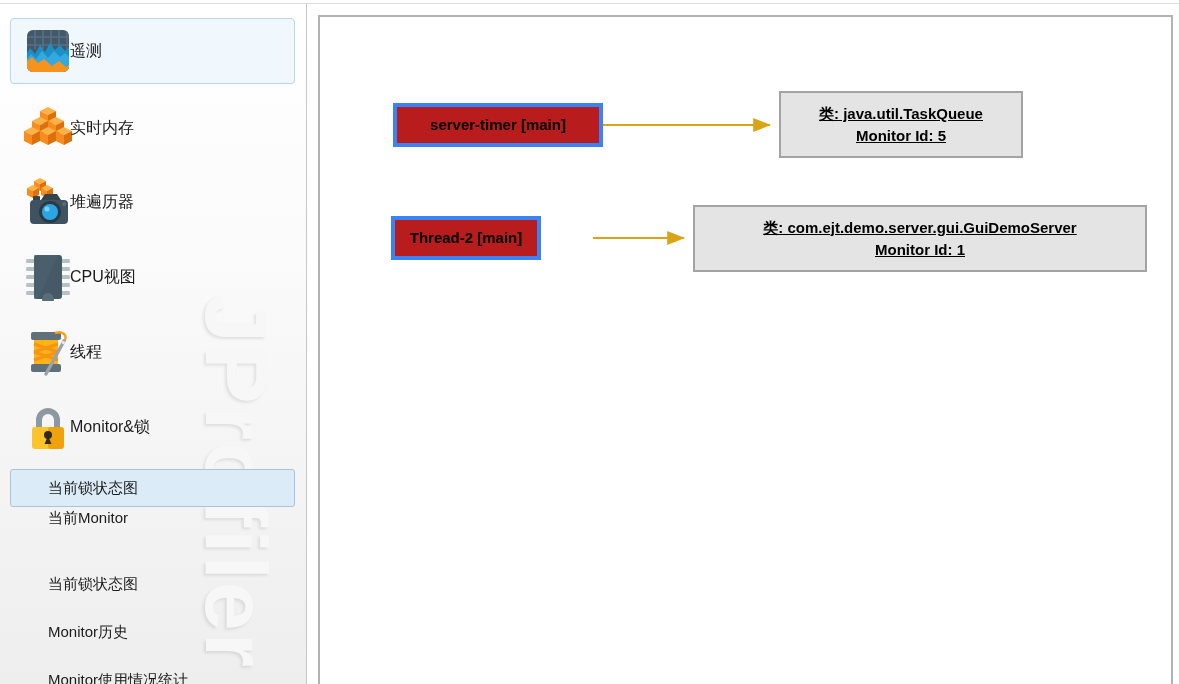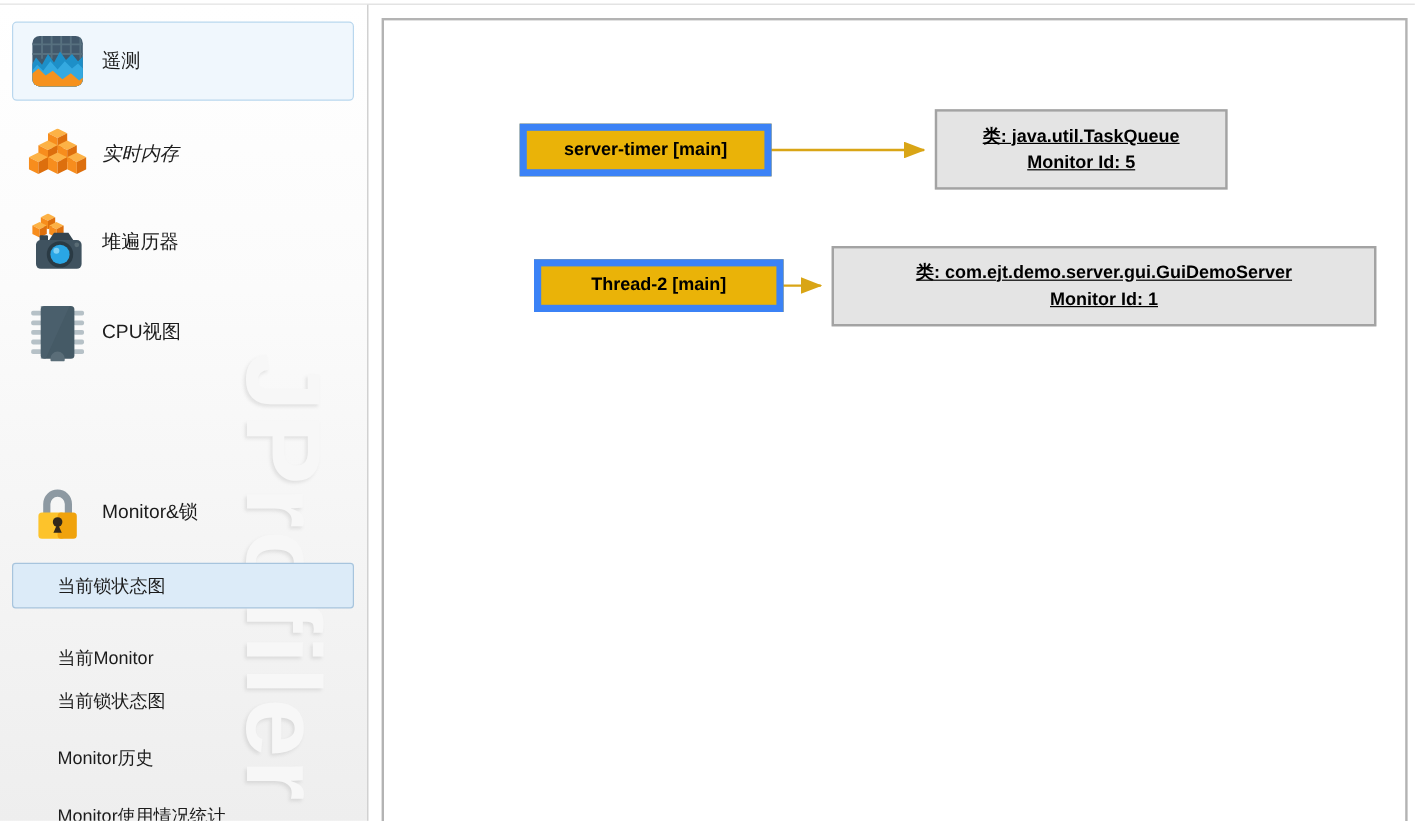--- a/index.html
+++ b/index.html
@@ -11,35 +11,35 @@
   .sidebar { position:absolute; left:0; top:4px; width:307px; height:680px;
              background:linear-gradient(180deg,#ffffff 0%,#fbfbfb 35%,#eeeeee 100%);
              border-right:1px solid #c6c6c6; overflow:hidden; }
   .watermark { position:absolute; left:287px; top:290px; transform-origin:0 0;
                transform:rotate(90deg); font-size:88px; font-weight:bold;
                color:#f7f7f7; text-shadow:2px 2px 3px rgba(120,120,120,0.18);
                letter-spacing:2px; white-space:nowrap; pointer-events:none; }
   .nav-item { position:absolute; left:0; width:307px; display:flex; align-items:center; }
   .nav-item .icon { position:absolute; left:24px; width:48px; height:48px; display:flex;
                     align-items:center; justify-content:center; }
-  .nav-item .lbl { position:absolute; left:85px; font-size:16px; color:#1c1c1c; }
+  .nav-item .lbl { position:absolute; left:70px; font-size:16px; color:#1c1c1c; }
   .sel-box { position:absolute; left:10px; width:285px; background:#f0f7fd;
              border:1px solid #b9d7ee; border-radius:4px; }
   .sub-item { position:absolute; left:0; width:316px; height:38px; display:flex; align-items:center; }
   .sub-item .lbl { position:absolute; left:48px; font-size:15px; color:#1c1c1c; }
   .sub-sel { position:absolute; left:10px; width:285px; height:38px; background:#dcebf8;
              border:1px solid #a7c4dd; border-radius:3px; }
 
   
   .main-panel { position:absolute; left:318px; top:15px; width:855px; height:700px;
                 border:2px solid #b3b3b3; background:#ffffff; }
   .node { position:absolute; display:flex; flex-direction:column; align-items:center;
           justify-content:center; font-weight:bold; font-size:15px; color:#000;
           text-align:center; line-height:22px; }
-  .thread-node  { background:#eab308; border:6px solid #3b82f6;margin-left:40px; }
+  .thread-node  { background:#b91c1c; border:4px solid #3b82f6; }
   .monitor-node { background:#e4e4e4; border:2px solid #a3a3a3;text-decoration:underline; }
   .edges { position:absolute; left:0; top:0; width:100%; height:100%; pointer-events:none; }
 </style>
 </head>
 <body>
 
 <div class="top-line"></div>
 
 <div class="sidebar">
 
@@ -67,21 +67,21 @@
           </g>
           <polygon points="0,26 4,19 9,25 14,16 19,23 24,14 29,21 34,16 39,22 44,17 44,44 0,44" fill="#1d8fc8"></polygon>
           <polygon points="0,31 5,25 10,30 16,22 22,29 28,22 34,28 39,24 44,29 44,44 0,44" fill="#34a9e0"></polygon>
           <polygon points="0,44 0,33 6,28 12,34 18,30 26,37 33,32 40,38 44,35 44,44" fill="#f6921e"></polygon>
         </g>
       </svg>
     </span>
     <span class="lbl">遥测</span>
   </div>
 
-  <div class="nav-item" style="top:99px; height:50px;font-style:italic;">
+  <div class="nav-item" style="top:99px; height:50px;">
     <span class="icon">
       <svg width="48" height="42" viewBox="0 0 48 42">
         <defs>
             <g id="mem-cube">
           <polygon points="8,0 16,4 8,8 0,4" fill="#fcb246"></polygon>
           <polygon points="0,4 8,8 8,18 0,14" fill="#f78d1d"></polygon>
           <polygon points="16,4 8,8 8,18 16,14" fill="#dd6f0d"></polygon>
         </g>
           </defs>
         <use href="#mem-cube" transform="translate(16,0)"></use>
@@ -136,39 +136,58 @@
             <rect x="37" y="38" width="9" height="4" rx="1.5"></rect>
         </g>
         <rect x="10" y="2" width="28" height="44" rx="3" fill="#455a66"></rect>
         <polygon points="10,2 34,2 14,46 10,46" fill="#4e6370" opacity="0.6"></polygon>
         <circle cx="24" cy="46" r="6" fill="#5a6d78"></circle>
       </svg>
     </span>
     <span class="lbl">CPU视图</span>
   </div>
 
+  <div class="nav-item" style="top:323px; height:50px;">
+    <span class="icon">
+      <svg width="48" height="48" viewBox="0 0 48 48">
+        <rect x="10" y="11" width="24" height="26" fill="#fdb515"></rect>
+        <g stroke="#f79413" stroke-width="3">
+          <line x1="10" y1="16" x2="34" y2="24"></line>
+          <line x1="10" y1="24" x2="34" y2="16"></line>
+          <line x1="10" y1="32" x2="34" y2="24"></line>
+          <line x1="10" y1="24" x2="34" y2="32"></line>
+        </g>
+        <rect x="7" y="4" width="30" height="8" rx="2" fill="#5f707a"></rect>
+        <rect x="7" y="36" width="30" height="8" rx="2" fill="#5f707a"></rect>
+        <path d="M31,5 C40,2 44,9 40,13" fill="none" stroke="#f7a11a" stroke-width="2.5"></path>
+        <line x1="40" y1="13" x2="22" y2="46" stroke="#97a4ab" stroke-width="3.4" stroke-linecap="round"></line>
+        <circle cx="39.3" cy="14.6" r="1.6" fill="#e8ebed"></circle>
+      </svg>
+    </span>
+    <span class="lbl">线程</span>
+  </div>
 
   <div class="nav-item" style="top:398px; height:50px;">
     <span class="icon">
       <svg width="48" height="48" viewBox="0 0 48 48">
         <path d="M15,26 v-9 a9,9 0 0 1 18,0 v9" fill="none" stroke="#8d99a2" stroke-width="6"></path>
         <rect x="8" y="24" width="22" height="22" rx="3" fill="#fdc32b"></rect>
         <rect x="24" y="24" width="16" height="22" rx="3" fill="#f0a20c"></rect>
         <circle cx="24" cy="32" r="4" fill="#33291a"></circle>
         <polygon points="24,33 20.5,41 27.5,41" fill="#33291a"></polygon>
       </svg>
     </span>
     <span class="lbl">Monitor&amp;锁</span>
   </div>
 
   <div class="sub-sel" style="top:465px;"></div>
   <div class="sub-item" style="top:465px;">
     <span class="lbl">当前锁状态图</span>
   </div>
-  <div class="sub-item" style="top:525px;">
+  <div class="sub-item" style="top:495px;">
     <span class="lbl">当前Monitor</span>
   </div>
   <div class="sub-item" style="top:561px;">
     <span class="lbl">当前锁状态图</span>
   </div>
   <div class="sub-item" style="top:609px;">
     <span class="lbl">Monitor历史</span>
   </div>
   <div class="sub-item" style="top:657px;">
     <span class="lbl">Monitor使用情况统计</span>
@@ -189,21 +208,21 @@
 
   <div class="node thread-node" style="left:73px; top:86px; width:210px; height:44px;">
     <span>server-timer [main]</span>
   </div>
 
   <div class="node monitor-node" style="left:459px; top:74px; width:244px; height:67px;">
     <span>类: java.util.TaskQueue</span>
     <span>Monitor Id: 5</span>
   </div>
 
-  <div class="node thread-node" style="left:85px; top:199px; width:208px; height:44px;">
+  <div class="node thread-node" style="left:71px; top:199px; width:150px; height:44px;">
     <span>Thread-2 [main]</span>
   </div>
 
   <div class="node monitor-node" style="left:373px; top:188px; width:454px; height:67px;">
     <span>类: com.ejt.demo.server.gui.GuiDemoServer</span>
     <span>Monitor Id: 1</span>
   </div>
 
 </div>
 

